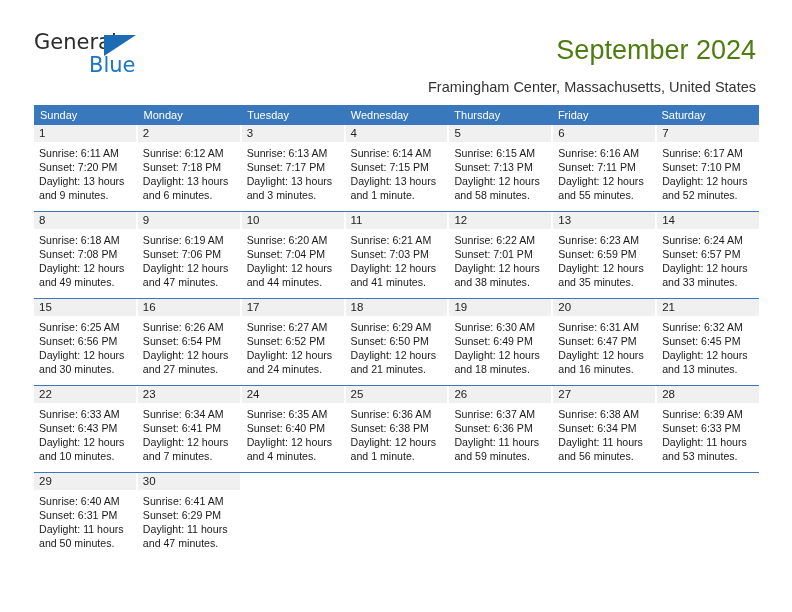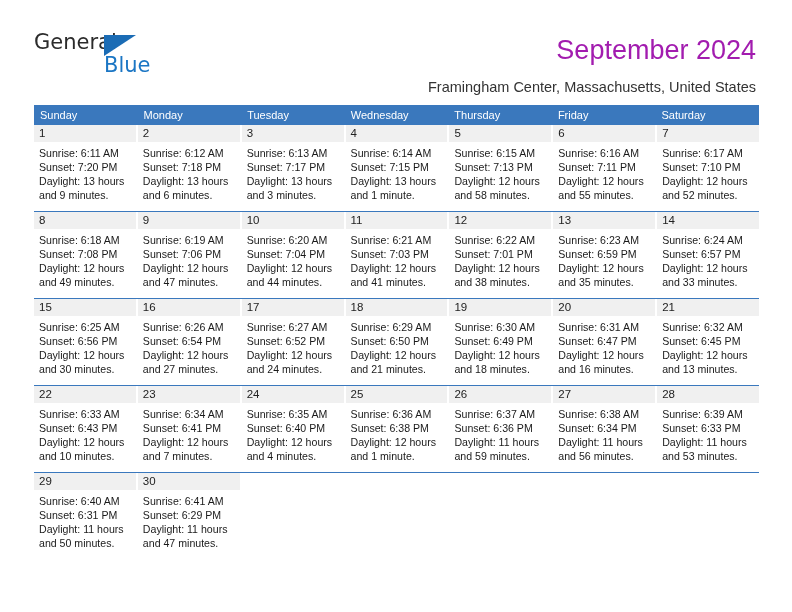--- a/index.html
+++ b/index.html
@@ -41,42 +41,42 @@
     position: absolute;
     left: 0;
     top: 0;
     font-size: 21px;
     letter-spacing: 0px;
     color: #2b2b2b;
     font-family: "DejaVu Sans", sans-serif;
   }
   .logo-blue {
     position: absolute;
-    left: 70px;
+    left: 55px;
     top: 23px;
     font-size: 21px;
     color: #1b76c4;
     font-family: "DejaVu Sans", sans-serif;
   }
   .logo-triangle {
     position: absolute;
     left: 70px;
     top: 5px;
     width: 0;
     height: 0;
     border-left: 32px solid #1b6cb5;
     border-bottom: 21px solid transparent;
   }
 
   .title {
     position: absolute;
     right: 36px;
     top: 35px;
     font-size: 27px;
-    color: #a21caf;
+    color: #4d7c0f;
     text-align: right;
     white-space: nowrap;
   }
   .subtitle {
     position: absolute;
     right: 36px;
     top: 79px;
     font-size: 14.5px;
     color: #333333;
     text-align: right;

